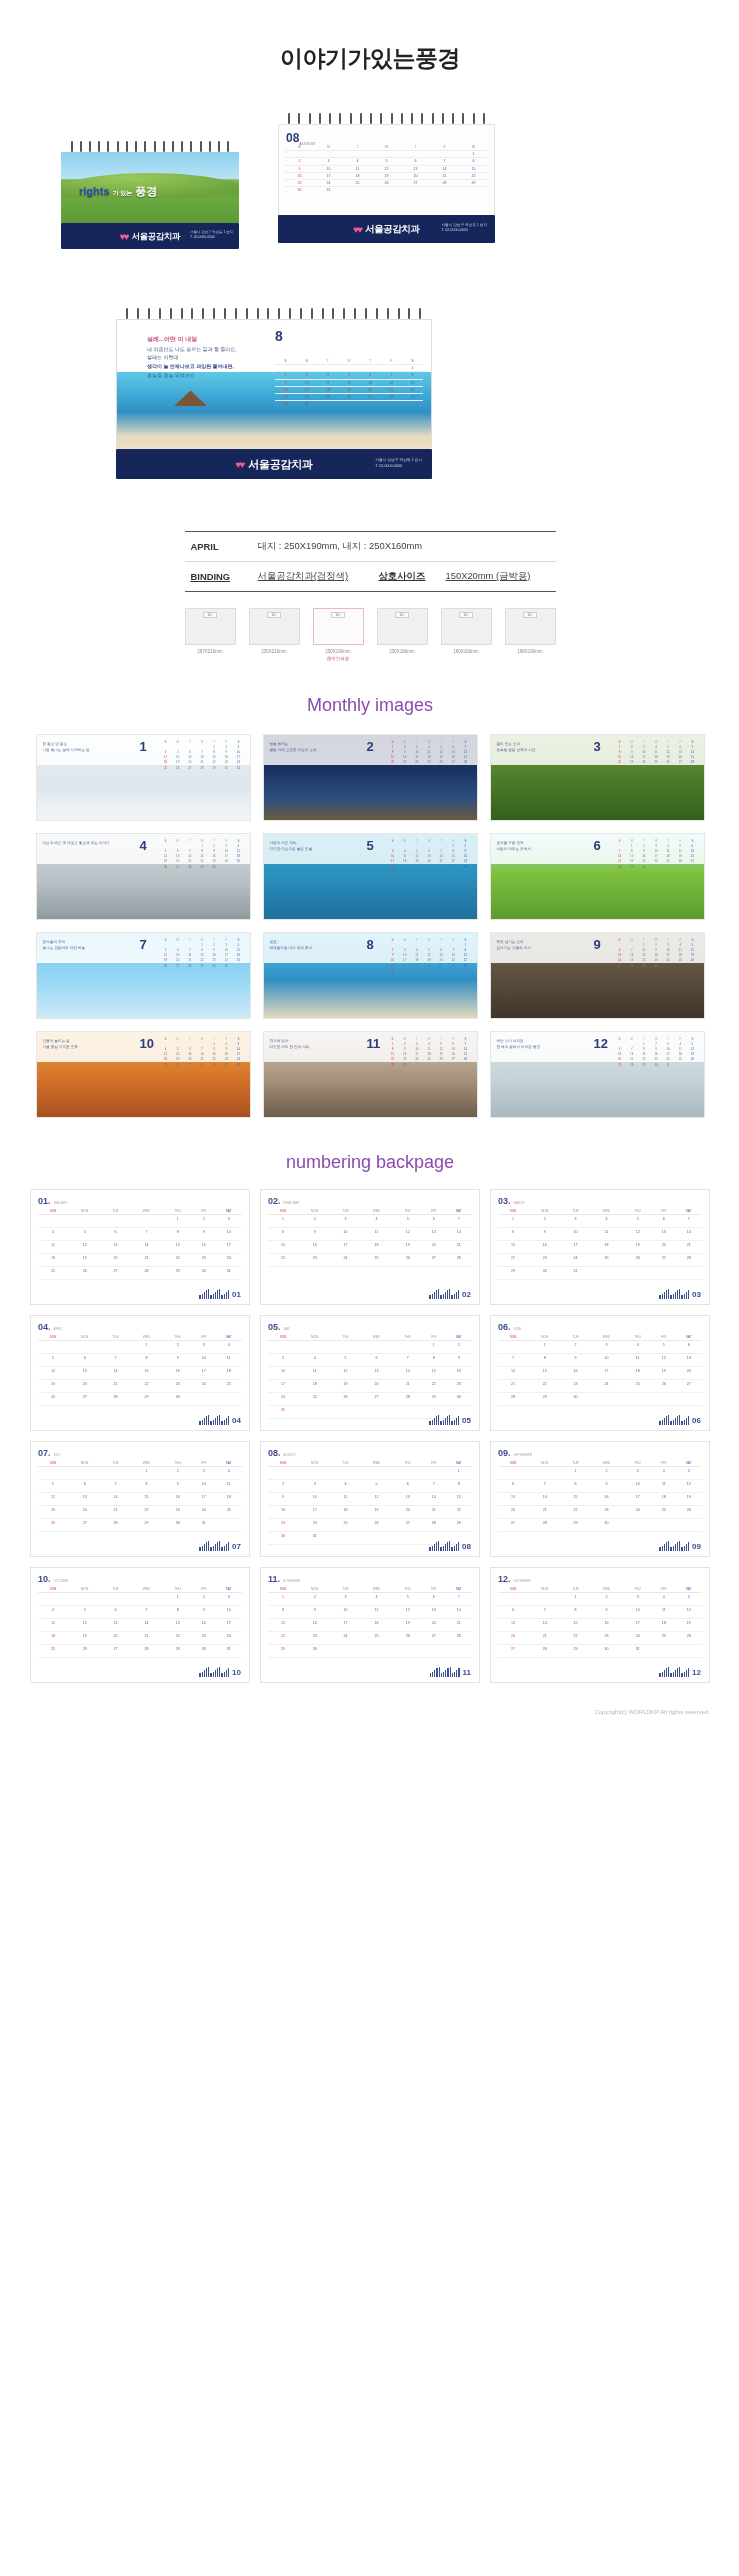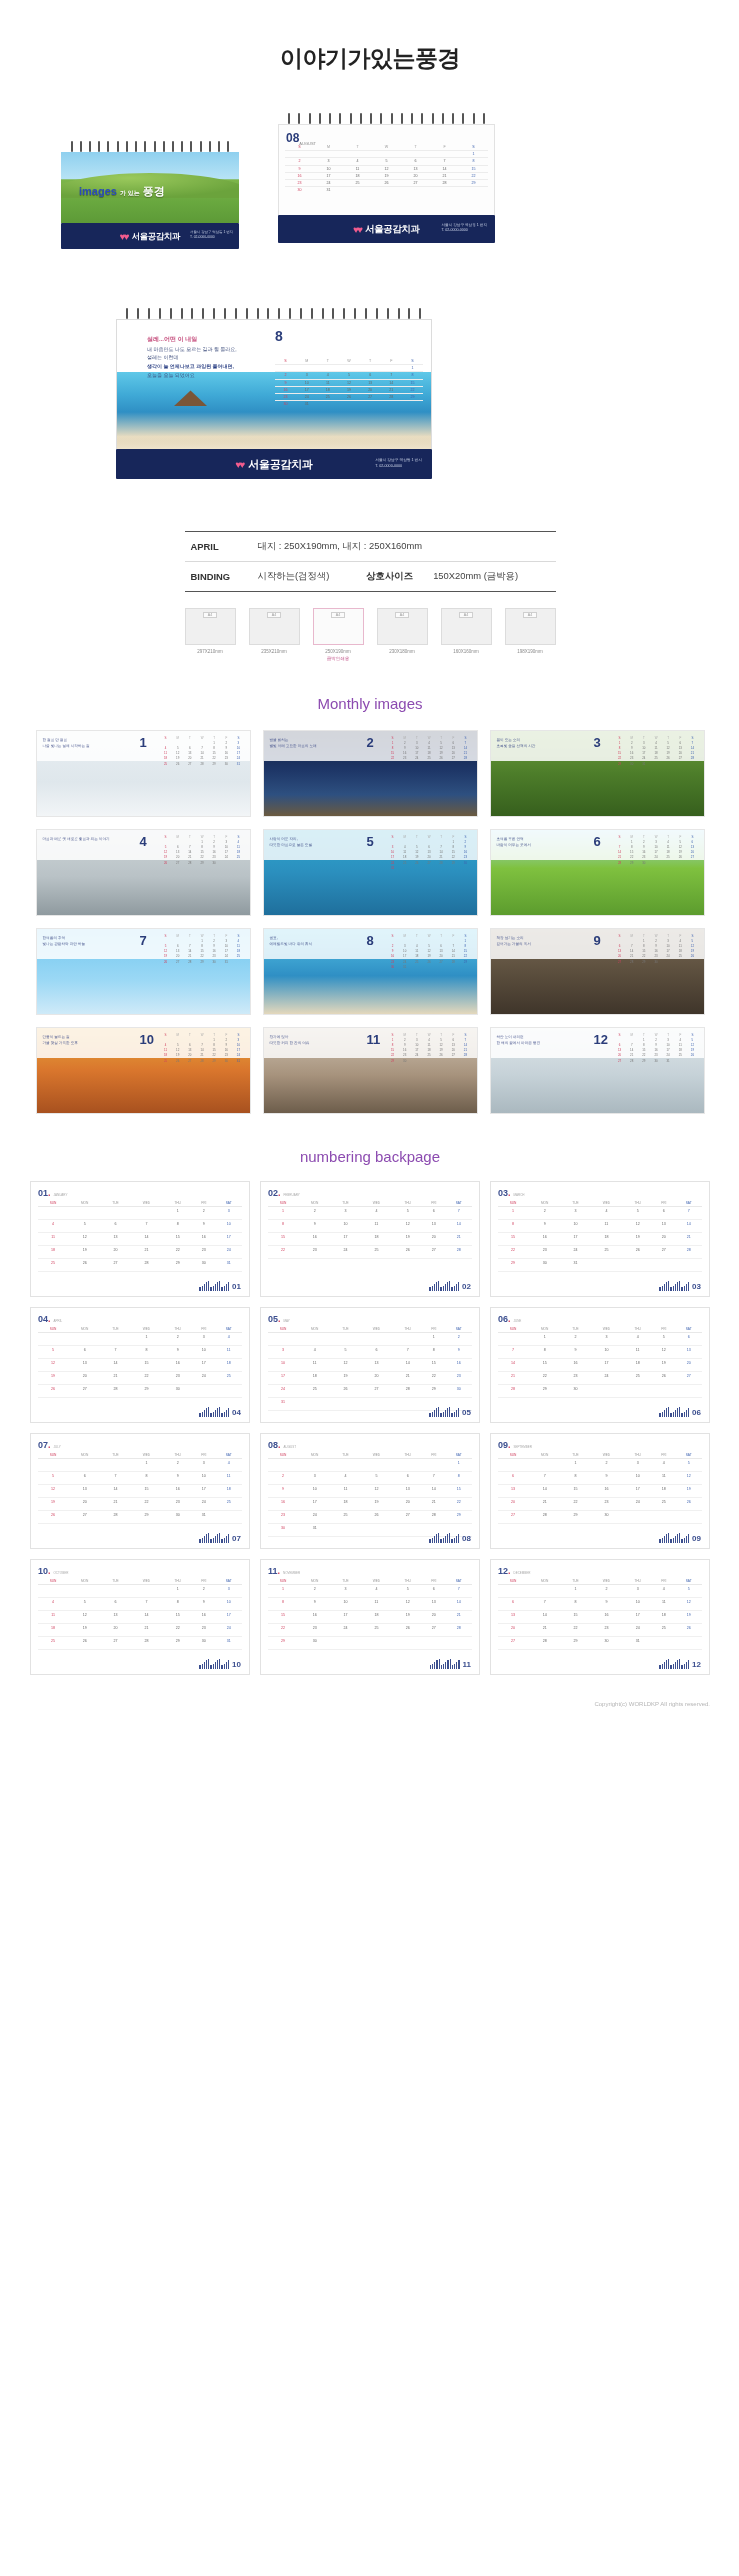--- a/index.html
+++ b/index.html
@@ -138,30 +138,30 @@
   .heartlogo { display: inline-block; color: #f25c8e; font-size: 10px; letter-spacing: -2px; }
 
   
   .spec {
     width: 371px; margin: 14px auto 0 auto; border-collapse: collapse;
     border-top: 1px solid #555; border-bottom: 1px solid #555;
   }
   .spec td {
     font-size: 9.4px; padding: 8px 4px; border-bottom: 1px solid #d9d9d9; color: #333;
   }
-  .spec tr:last-child td { border-bottom: none; }
+  .spec tr:last-child td { border-bottom: none; text-decoration: underline; }
   .spec td.k { font-weight: bold; width: 69px; padding-left: 6px; }
   .spec td.k2 { font-weight: bold; width: 67px; text-align: left; }
   .spec td.v { color: #444; }
 
   
   .sec-title {
     text-align: center; font-size: 14px; color: #8c4bb0; font-weight: bold; margin-top: 34px;
   }
-  .sec-title.big { font-size: 15px; font-weight: normal; color: #8c4bb0; }
+  .sec-title.big { font-size: 18px; font-weight: normal; color: #8c4bb0; }
   .sizes {
     display: flex; justify-content: center; gap: 13px; margin-top: 16px;
   }
   .size-item { width: 51px; text-align: center; }
   .size-box {
     height: 37px; background: #f0f0f0; border: 1px solid #dcdcdc; position: relative;
     display: flex; align-items: flex-start; justify-content: center;
   }
   .size-box .tab {
     margin-top: 3px; font-size: 3.6px; color: #9a9a9a; border: 0.5px solid #cfcfcf;
@@ -262,21 +262,21 @@
           <i></i>
           <i></i>
           <i></i>
           <i></i>
           <i></i>
           <i></i>
       </div>
       <div class="panel">
         <div class="pic">
           <div class="logo-txt">
-            <span class="blue">images</span>
+            <span class="blue">rights</span>
             <span style="font-size:6px;">가 있는</span>
             <span>풍경</span>
           </div>
         </div>
         <div class="base stand">
           <span class="heartlogo">♥♥</span>
           <span class="brand">서울공감치과</span>
           <span class="tiny">
             <span>서울시 강남구 역삼동 1 번지</span><br>
             <span>T. 02-0000-0000</span>
@@ -513,21 +513,21 @@
   </div>
 
   <table class="spec">
     <tbody>
         <tr>
       <td class="k">APRIL</td>
       <td class="v" colspan="3">대지 : 250X190mm,  내지 : 250X160mm</td>
     </tr>
     <tr>
       <td class="k">BINDING</td>
-      <td class="v">시작하는(검정색)</td>
+      <td class="v">서울공감치과(검정색)</td>
       <td class="k2">상호사이즈</td>
       <td class="v">150X20mm (금박용)</td>
     </tr>
   </tbody>
     </table>
 
   <div class="sizes" id="sizes">
       <div class="size-item">
         <div class="size-box">
           <span class="tab">A4</span>

